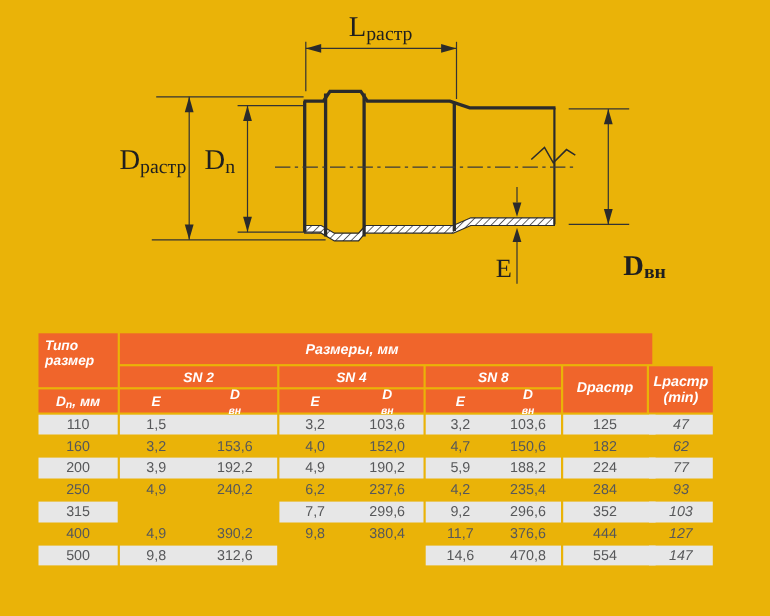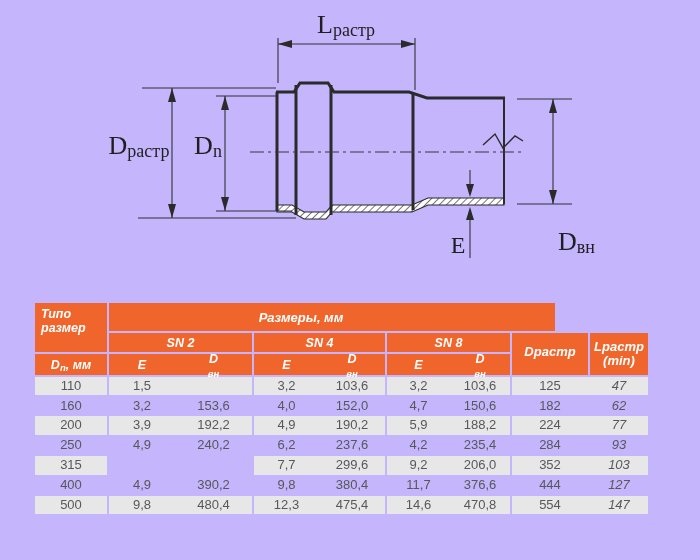--- a/index.html
+++ b/index.html
@@ -1,38 +1,38 @@
 <!DOCTYPE html>
 <html><head>
 <meta charset="utf-8">
 <style>
   html,body{margin:0;padding:0;background:#ffffff;}
-  #page{position:relative;width:700px;height:560px;background:#c4b5fd;overflow:hidden;
+  #page{position:relative;width:700px;height:560px;background:#eab308;overflow:hidden;
         font-family:"Liberation Sans",sans-serif;}
 
   
   #drawing{position:absolute;left:0;top:0;width:700px;height:300px;}
   .dlabel{position:absolute;font-family:"Liberation Serif",serif;color:#1f1f1f;
           font-size:26px;line-height:26px;white-space:nowrap;}
   .dlabel .dsub{font-size:18px;position:relative;top:3px;}
   #lbl-l-rastr{left:300px;top:12px;width:92px;text-align:center;}
   #lbl-d-rastr{left:104px;top:133px;width:70px;text-align:center;}
-  #lbl-dn{left:186px;top:133px;width:44px;text-align:center;}
+  #lbl-dn{left:186px;top:133px;width:44px;}
   #lbl-e{left:444px;top:232px;width:28px;text-align:center;font-size:24px;}
-  #lbl-d-vn{left:558px;top:229px;width:56px;text-align:left;}
+  #lbl-d-vn{left:558px;top:229px;width:56px;text-align:center;font-weight:bold;}
 
   
   #spec-table{position:absolute;left:35px;top:303px;width:613px;height:212px;}
   .hcell{position:absolute;background:#F0652B;color:#ffffff;font-weight:700;
          font-size:12.5px;display:flex;align-items:center;justify-content:center;
          text-align:center;font-style:italic;}
   .sub-d{font-size:9.5px;position:relative;top:2px;}
   #h-type{left:0;top:0;width:72px;height:49px;display:block;padding:5px 0 0 6px;
           box-sizing:border-box;text-align:left;line-height:13.5px;}
-  #h-sizes{left:74px;top:0;width:446px;height:28px;font-size:13px;padding-right:62px;box-sizing:border-box;}
+  #h-sizes{left:74px;top:0;width:484px;height:28px;font-size:13px;padding-right:62px;box-sizing:border-box;}
   #h-sn2{left:74px;top:30px;width:143px;height:19px;}
   #h-sn4{left:219px;top:30px;width:131px;height:19px;}
   #h-sn8{left:352px;top:30px;width:123px;height:19px;}
   #h-drastr{left:477px;top:30px;width:76px;height:42px;padding-bottom:6px;box-sizing:border-box;font-size:13px;}
   #h-lrastr{left:555px;top:30px;width:58px;height:42px;flex-direction:column;line-height:14px;font-size:13px;}
   #h-dn{left:0;top:51px;width:72px;height:21px;}
   .hsub{padding:0;display:flex;align-items:center;}
   #h-sub2{left:74px;top:51px;width:143px;height:21px;}
   #h-sub4{left:219px;top:51px;width:131px;height:21px;}
   #h-sub8{left:352px;top:51px;width:123px;height:21px;}
@@ -204,38 +204,37 @@
         <div class="seg s2"><span class="cell c-e">4,9</span><span class="cell c-d">240,2</span></div>
         <div class="seg s3"><span class="cell c-e">6,2</span><span class="cell c-d">237,6</span></div>
         <div class="seg s4"><span class="cell c-e">4,2</span><span class="cell c-d">235,4</span></div>
         <div class="seg s5"><span class="cell">284</span></div>
         <div class="seg s6"><span class="cell">93</span></div>
       </div>
 
       <div class="trow striped">
         <div class="seg s1"><span class="cell">315</span></div>
         <div class="seg s3"><span class="cell c-e">7,7</span><span class="cell c-d">299,6</span></div>
-        <div class="seg s4"><span class="cell c-e">9,2</span><span class="cell c-d">206,0</span></div>
+        <div class="seg s4"><span class="cell c-e">9,2</span><span class="cell c-d">296,6</span></div>
         <div class="seg s5"><span class="cell">352</span></div>
         <div class="seg s6"><span class="cell">103</span></div>
       </div>
 
       <div class="trow">
         <div class="seg s1"><span class="cell">400</span></div>
         <div class="seg s2"><span class="cell c-e">4,9</span><span class="cell c-d">390,2</span></div>
         <div class="seg s3"><span class="cell c-e">9,8</span><span class="cell c-d">380,4</span></div>
         <div class="seg s4"><span class="cell c-e">11,7</span><span class="cell c-d">376,6</span></div>
         <div class="seg s5"><span class="cell">444</span></div>
         <div class="seg s6"><span class="cell">127</span></div>
       </div>
 
       <div class="trow striped">
         <div class="seg s1"><span class="cell">500</span></div>
-        <div class="seg s2"><span class="cell c-e">9,8</span><span class="cell c-d">480,4</span></div>
-        <div class="seg s3"><span class="cell c-e">12,3</span><span class="cell c-d">475,4</span></div>
+        <div class="seg s2"><span class="cell c-e">9,8</span><span class="cell c-d">312,6</span></div>
         <div class="seg s4"><span class="cell c-e">14,6</span><span class="cell c-d">470,8</span></div>
         <div class="seg s5"><span class="cell">554</span></div>
         <div class="seg s6"><span class="cell">147</span></div>
       </div>
 
     </div>
   </div>
 </div>
 
 </body></html>

